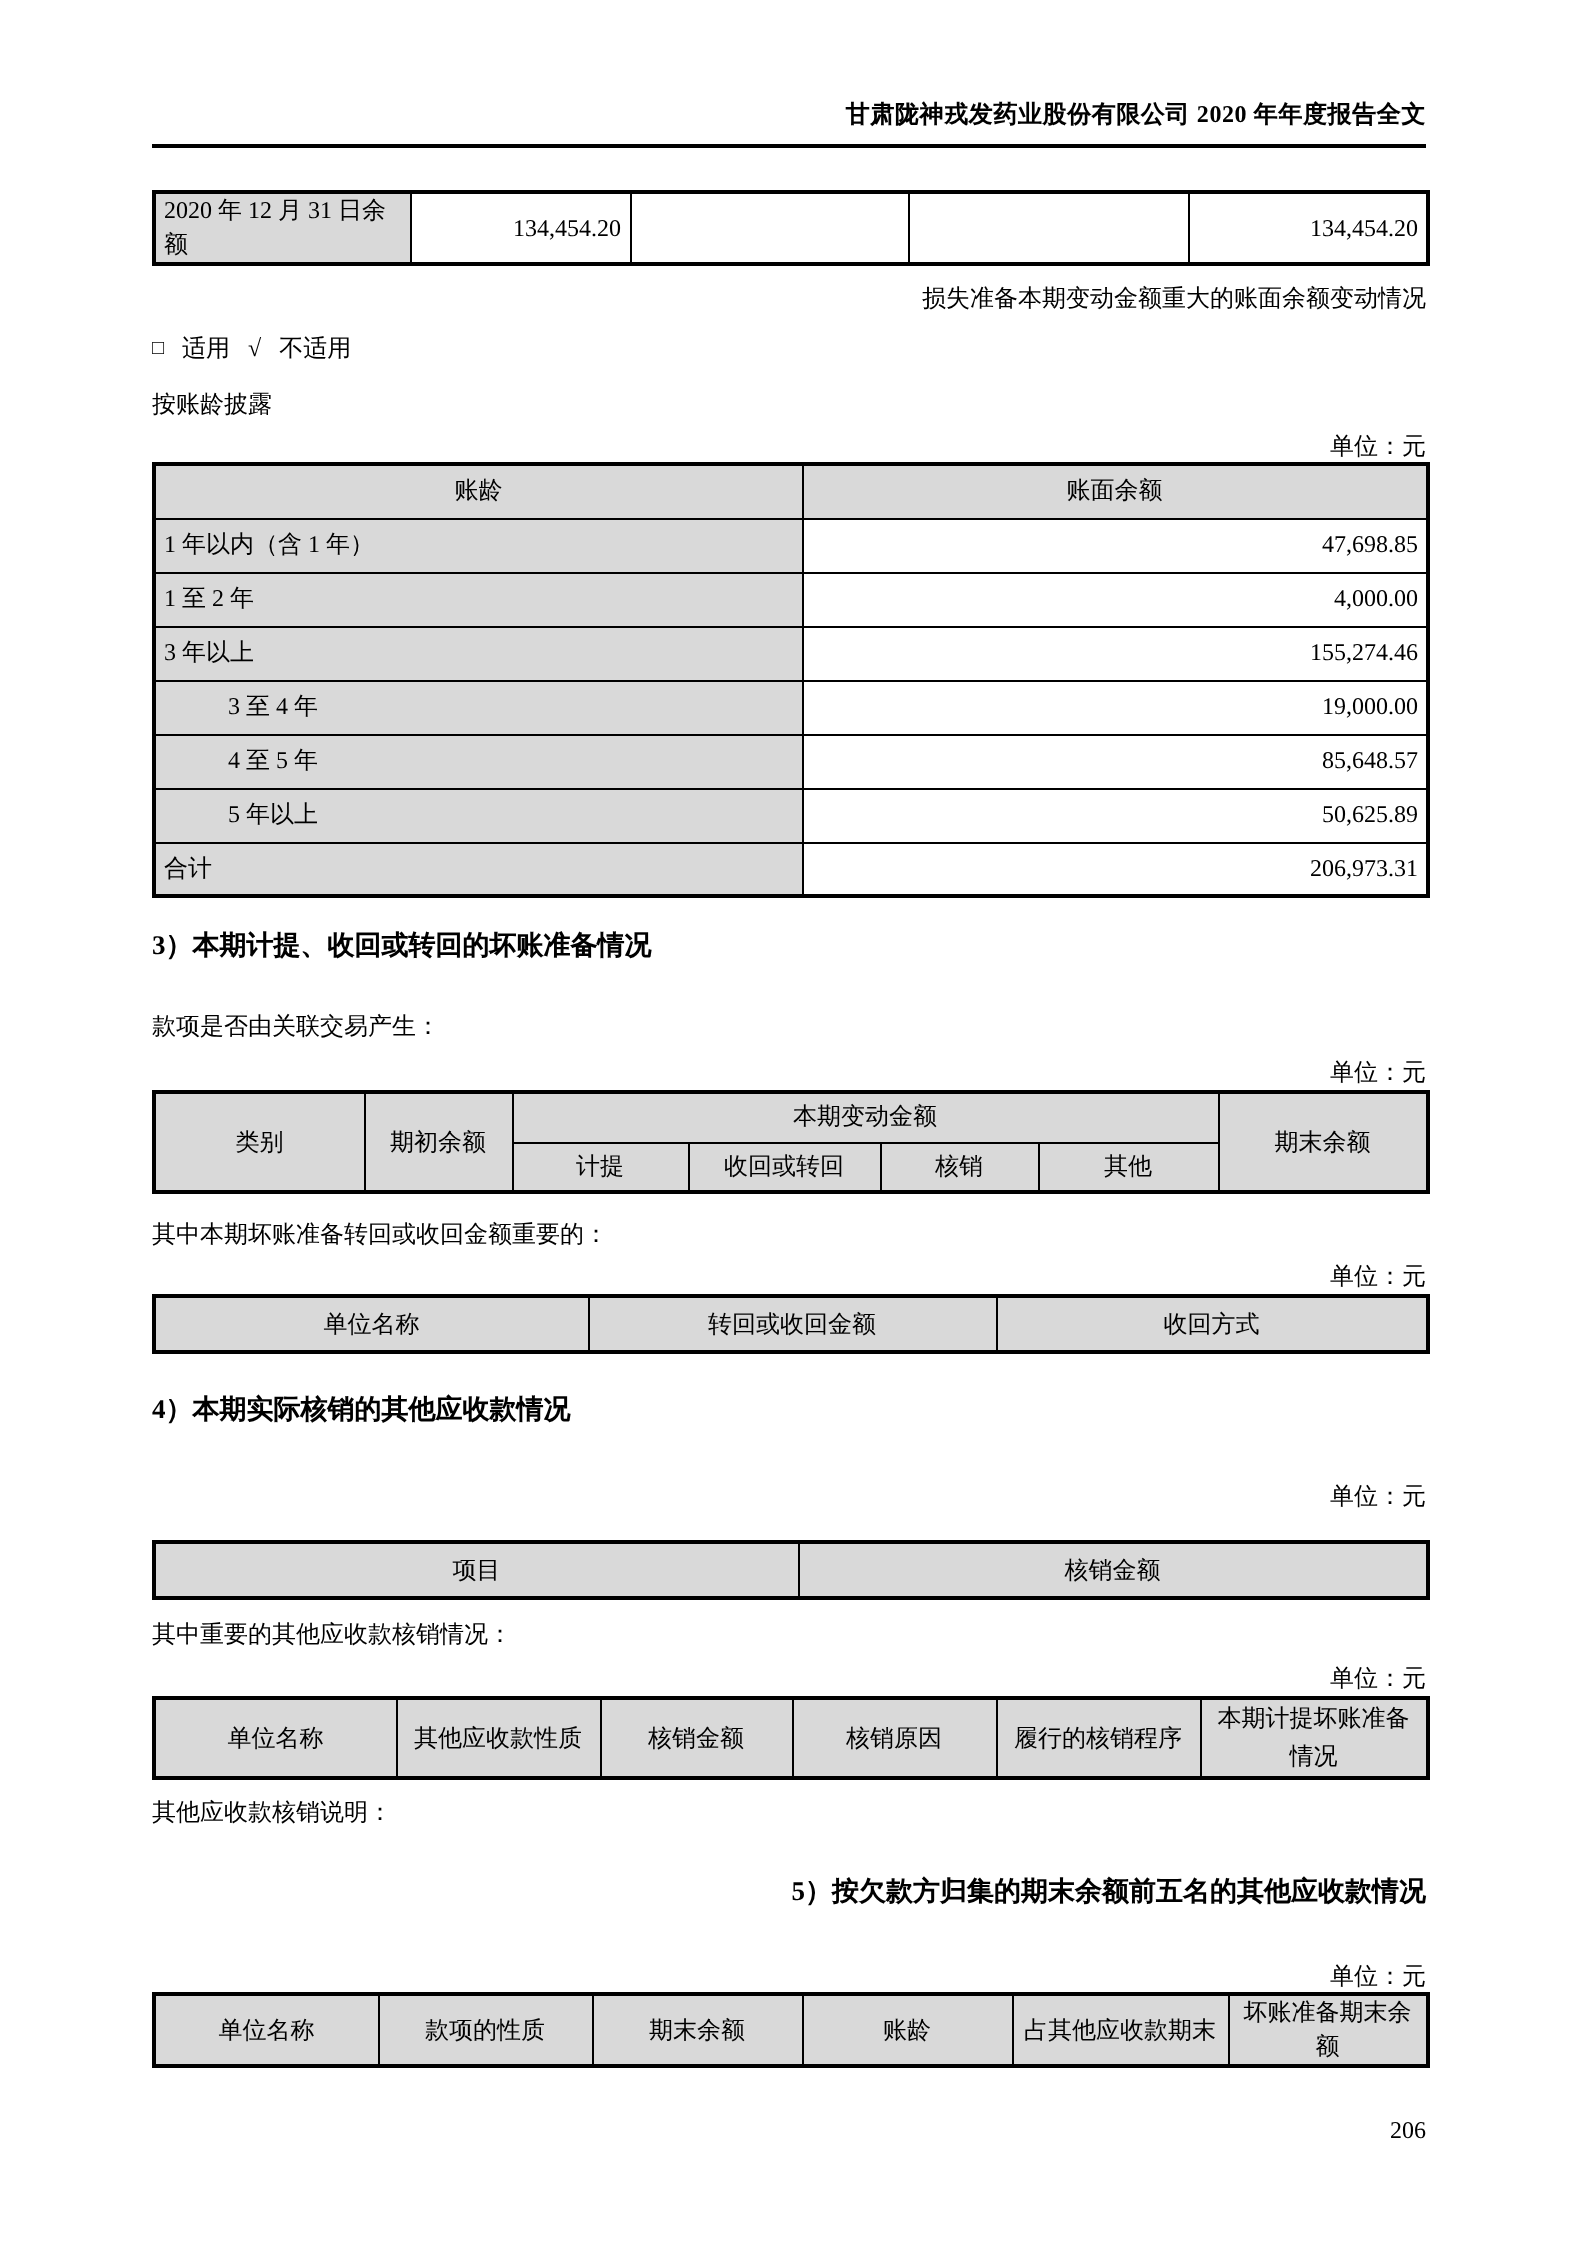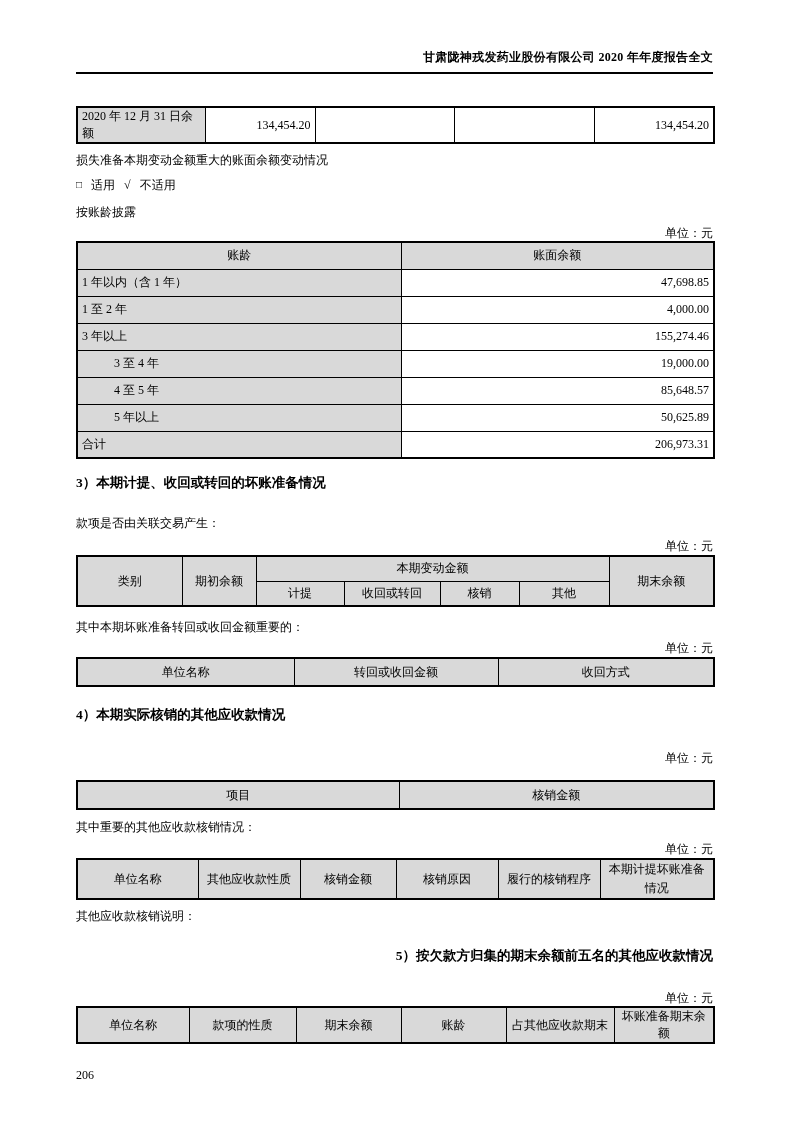--- a/index.html
+++ b/index.html
@@ -68,22 +68,22 @@
     text-align: right;
   }
   .heading {
     font-size: 13.5px;
     font-weight: bold;
     line-height: 16px;
   }
   .applicable-line { font-size: 12px; line-height: 15px; }
   .applicable-line .box { font-size: 10px; position: relative; top: -1px; }
   .applicable-line span { margin-right: 6px; }
-  .mt-balance { margin-top: 32px; }
-  .mt-note1 { margin-top: 9px; }
+  .mt-balance { margin-top: 21px; }
+  .mt-note1 { margin-top: 9px; text-align: right; }
   .mt-appl { margin-top: 10px; }
   .mt-note2 { margin-top: 12px; }
   .mt-unit1 { margin-top: 6px; }
   .mt-aging { margin-top: 1px; }
   .mt-h3 { margin-top: 16px; }
   .mt-sub3 { margin-top: 25px; }
   .mt-unit2 { margin-top: 8px; }
   .mt-prov { margin-top: 2px; }
   .mt-note3 { margin-top: 13px; }
   .mt-unit3 { margin-top: 6px; }
@@ -93,21 +93,21 @@
   .mt-wo { margin-top: 15px; }
   .mt-note4 { margin-top: 10px; }
   .mt-unit5 { margin-top: 7px; }
   .mt-detail { margin-top: 2px; }
   .mt-note5 { margin-top: 9px; }
   .mt-h5 { margin-top: 24px; text-align: right; }
   .mt-unit6 { margin-top: 27px; }
   .mt-top5 { margin-top: 1px; }
   .page-num {
     margin-top: 24px;
-    text-align: left;
+    text-align: right;
     font-size: 12px;
     line-height: 14px;
   }
 </style>
 </head>
 <body>
 
 <div class="page">
   <div class="content">
 

